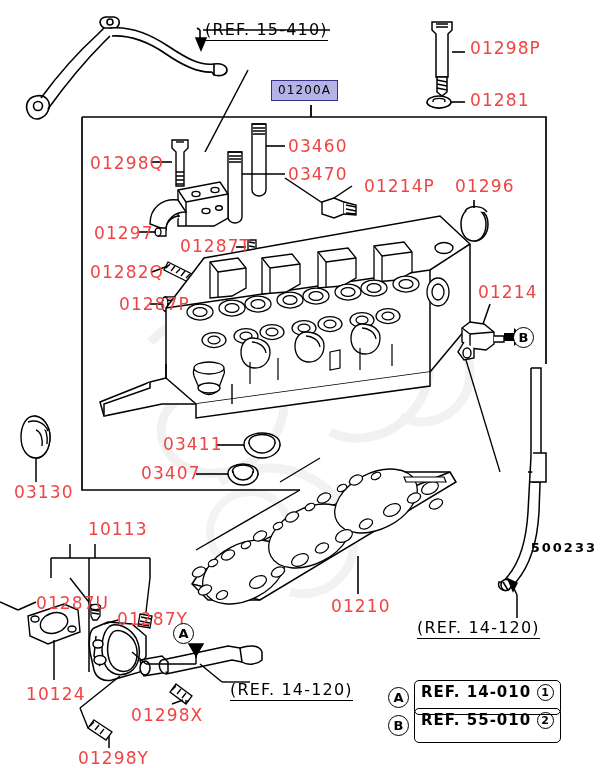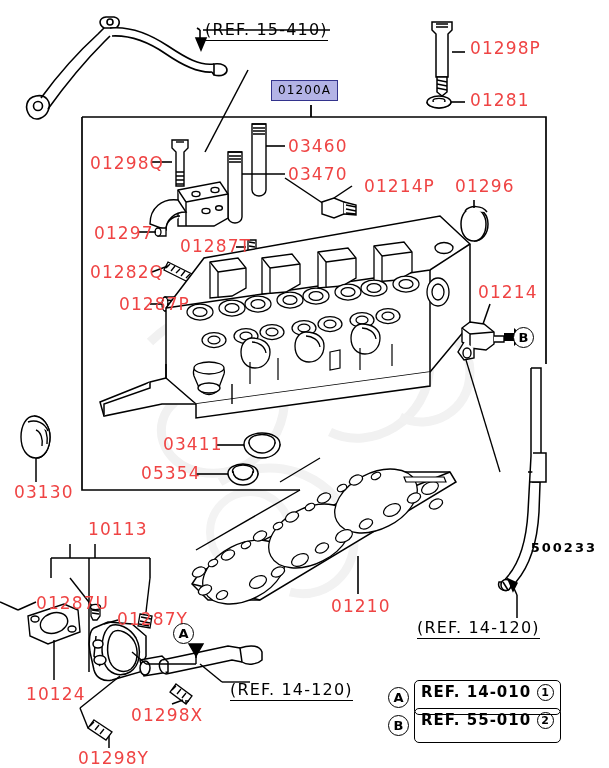--- a/index.html
+++ b/index.html
@@ -498,21 +498,21 @@
   <div class="lbl" style="left:288px;top:154px;">03470</div>
   <div class="lbl" style="left:364px;top:166px;">01214P</div>
   <div class="lbl" style="left:455px;top:166px;">01296</div>
   <div class="lbl" style="left:94px;top:213px;">01297</div>
   <div class="lbl" style="left:144px;top:226px;margin-left:36px;">01287T</div>
   <div class="lbl" style="left:90px;top:252px;">01282Q</div>
   <div class="lbl" style="left:90px;top:284px;margin-left:29px;">01287P</div>
   <div class="lbl" style="left:478px;top:272px;">01214</div>
   <div class="lbl" style="left:14px;top:472px;">03130</div>
   <div class="lbl" style="left:163px;top:424px;">03411</div>
-  <div class="lbl" style="left:141px;top:453px;">05354</div>
+  <div class="lbl" style="left:141px;top:453px;">03407</div>
   <div class="lbl" style="left:88px;top:509px;">10113</div>
   <div class="lbl" style="left:36px;top:583px;">01287U</div>
   <div class="lbl" style="left:117px;top:599px;">01287Y</div>
   <div class="lbl" style="left:26px;top:674px;">10124</div>
   <div class="lbl" style="left:131px;top:695px;">01298X</div>
   <div class="lbl" style="left:78px;top:738px;">01298Y</div>
   <div class="lbl" style="left:331px;top:586px;">01210</div>
 
   <div class="ref" style="left:230px;top:668px;">
     <span>(REF. 14-120)</span>

